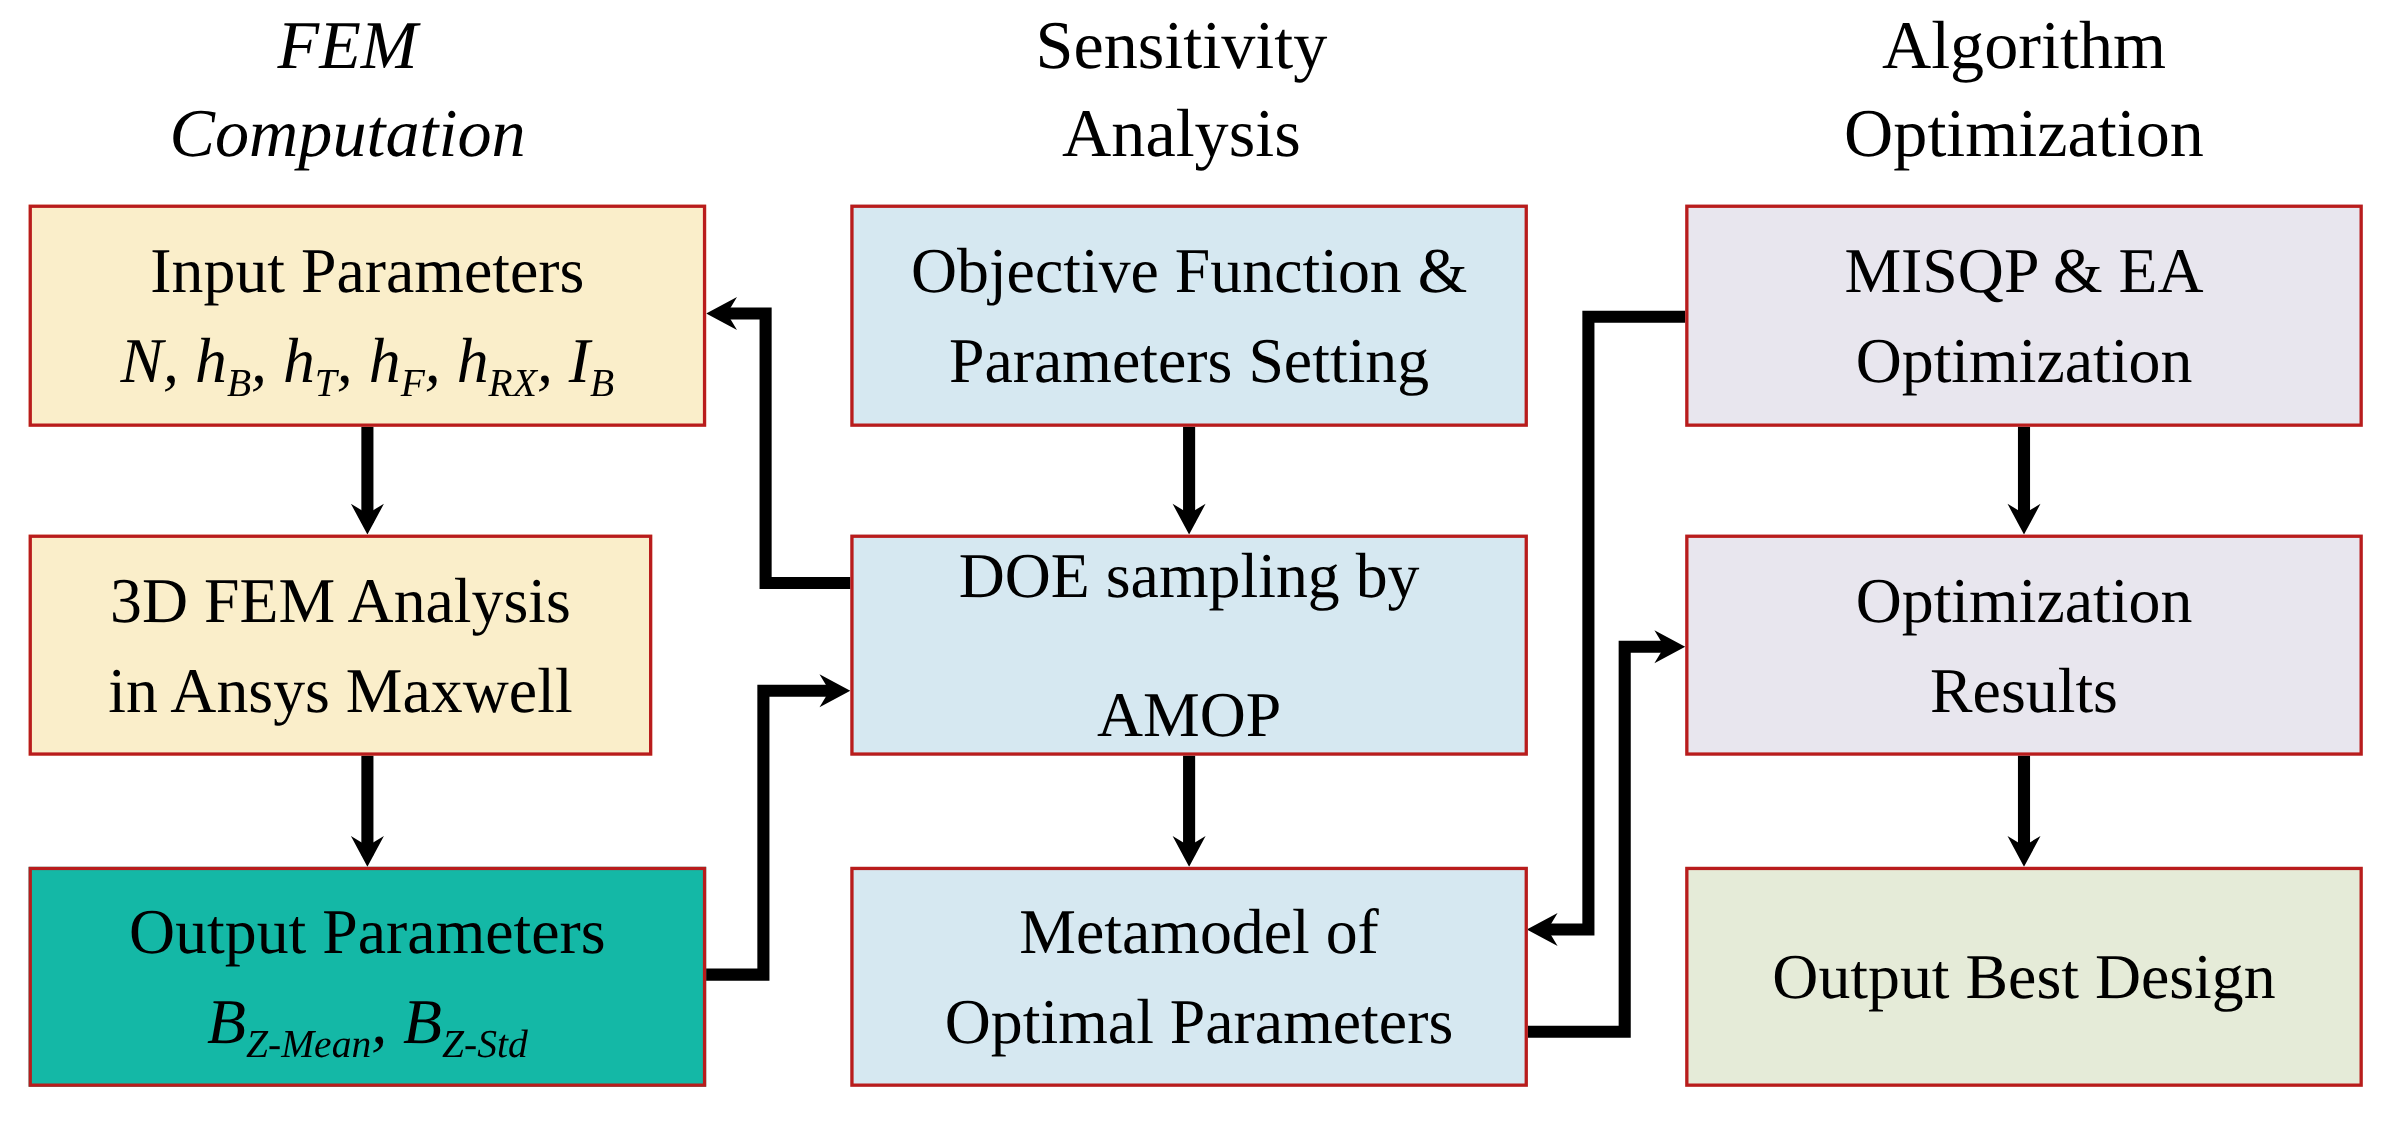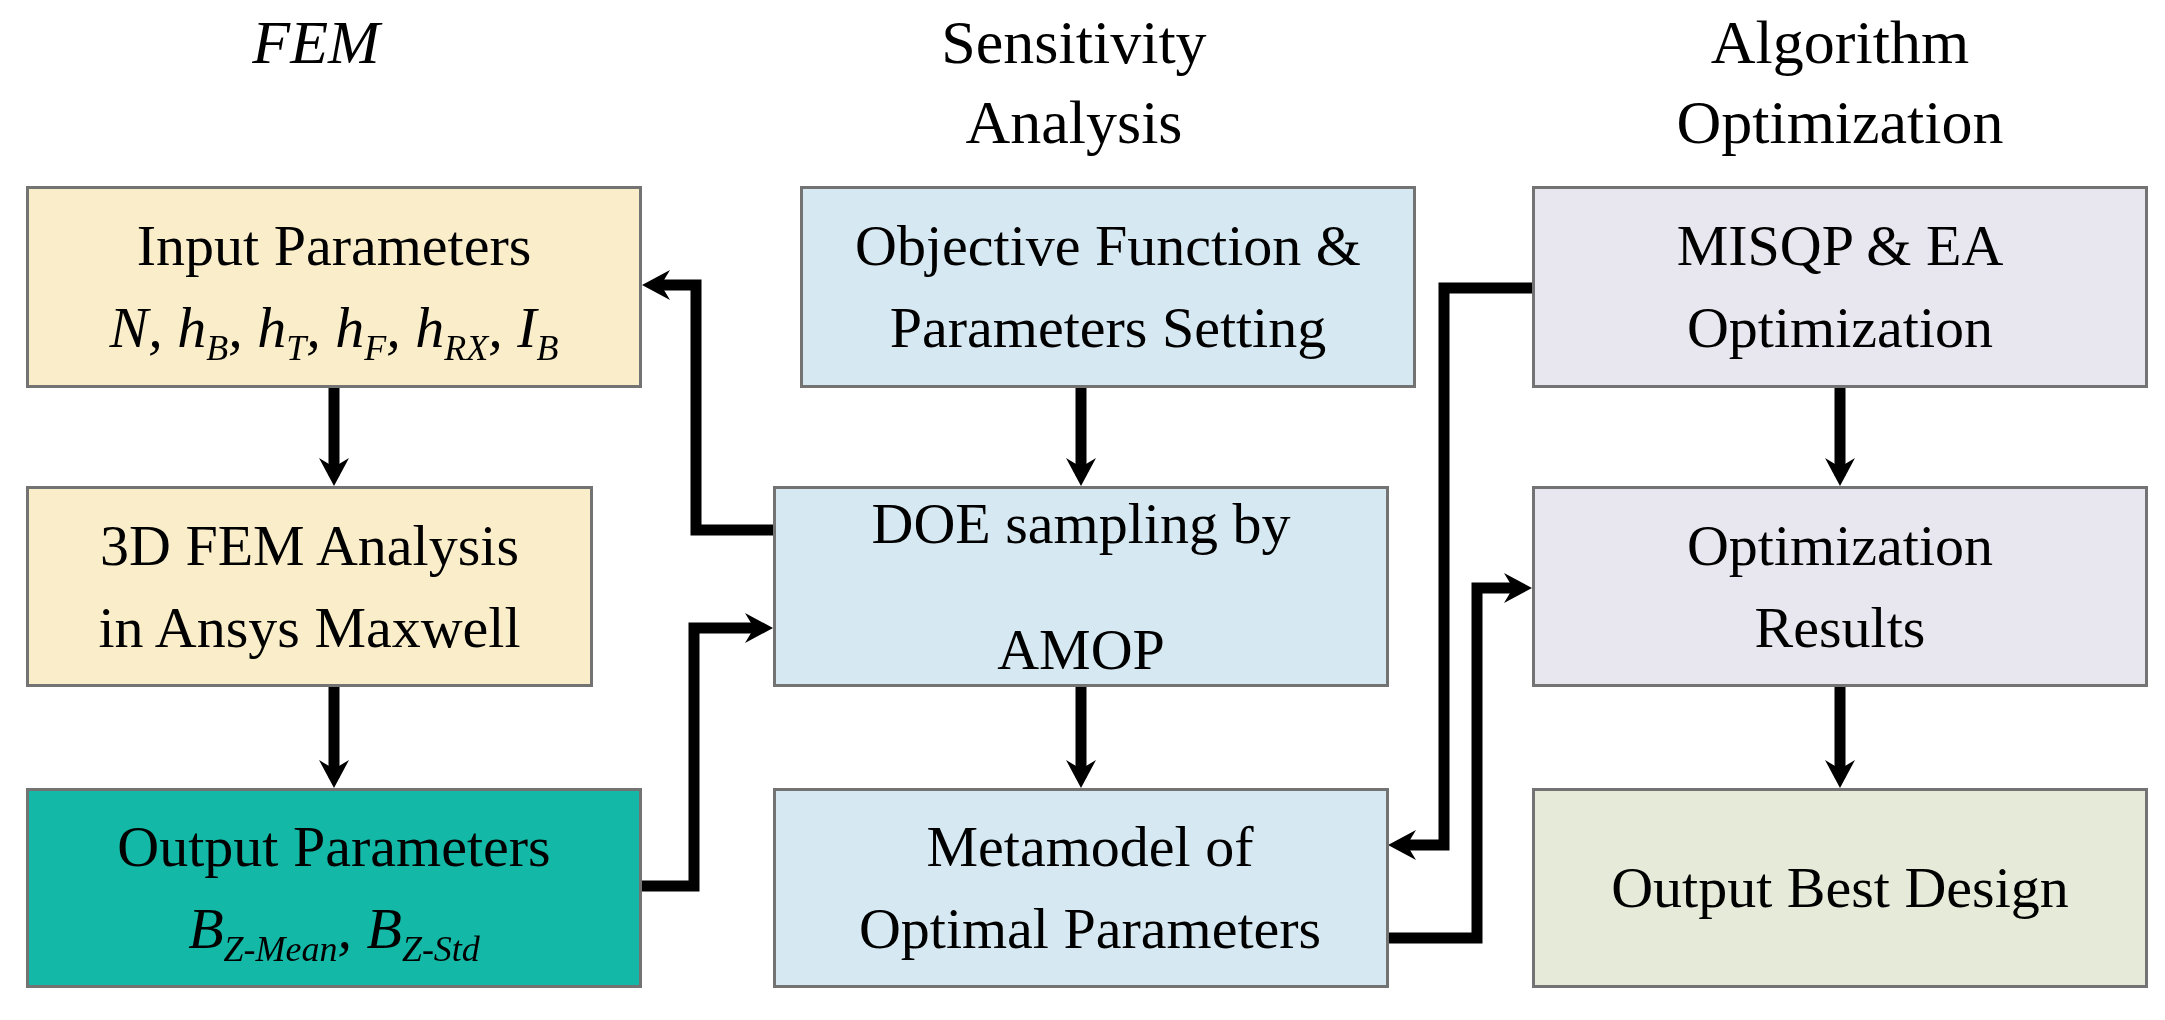--- a/index.html
+++ b/index.html
@@ -37,21 +37,21 @@
     position: absolute;
     top: 2px;
     text-align: center;
     font-size: 62px;
     line-height: 80px;
     white-space: nowrap;
   }
   .box {
     position: absolute;
     box-sizing: border-box;
-    border: 3px solid #737373;
+    border: 3px solid #b91c1c;
     display: flex;
     flex-direction: column;
     justify-content: center;
     align-items: center;
     text-align: center;
     font-size: 58px;
     line-height: 82px;
   }
   .line {
     white-space: nowrap;
@@ -114,20 +114,21 @@
     </g>
 
     <g>
       <path class="wire" d="M1388,938 L1477,938 L1477,588 L1513,588"></path>
       <polygon class="head" points="1532,588 1504,573 1513,588 1504,603"></polygon>
     </g>
   </svg>
 
   <div class="hdr" style="left:8px; width:616px;font-style:italic;">
     <div>FEM</div>
+    <div>Computation</div>
   </div>
   <div class="hdr" style="left:766px; width:616px;">
     <div>Sensitivity</div>
     <div>Analysis</div>
   </div>
   <div class="hdr" style="left:1532px; width:616px;">
     <div>Algorithm</div>
     <div>Optimization</div>
   </div>
 
@@ -137,21 +138,21 @@
   </div>
   <div class="box" style="left: 26px; top: 486px; width: 567px; height: 201px; background: rgb(250, 238, 202);">
     <div class="line">3D FEM Analysis</div>
     <div class="line">in Ansys Maxwell</div>
   </div>
   <div class="box" style="left: 26px; top: 788px; width: 616px; height: 200px; background: #14b8a6;">
     <div class="line">Output Parameters</div>
     <div class="line formula">B<sub>Z-Mean</sub>, B<sub>Z-Std</sub></div>
   </div>
 
-  <div class="box" style="left: 773px; top: 186px; width: 616px; height: 202px; background: rgb(214, 232, 241); margin-left: 27px;">
+  <div class="box" style="left: 773px; top: 186px; width: 616px; height: 202px; background: rgb(214, 232, 241);">
     <div class="line">Objective Function &amp;</div>
     <div class="line">Parameters Setting</div>
   </div>
   <div class="box" style="left: 773px; top: 486px; width: 616px; height: 201px; background: rgb(214, 232, 241); gap: 44px;">
     <div class="line">DOE sampling by</div>
     <div class="line">AMOP</div>
   </div>
   <div class="box" style="left: 773px; top: 788px; width: 616px; height: 200px; background: rgb(214, 232, 241); padding-left: 18px;">
     <div class="line">Metamodel of</div>
     <div class="line">Optimal Parameters</div>

